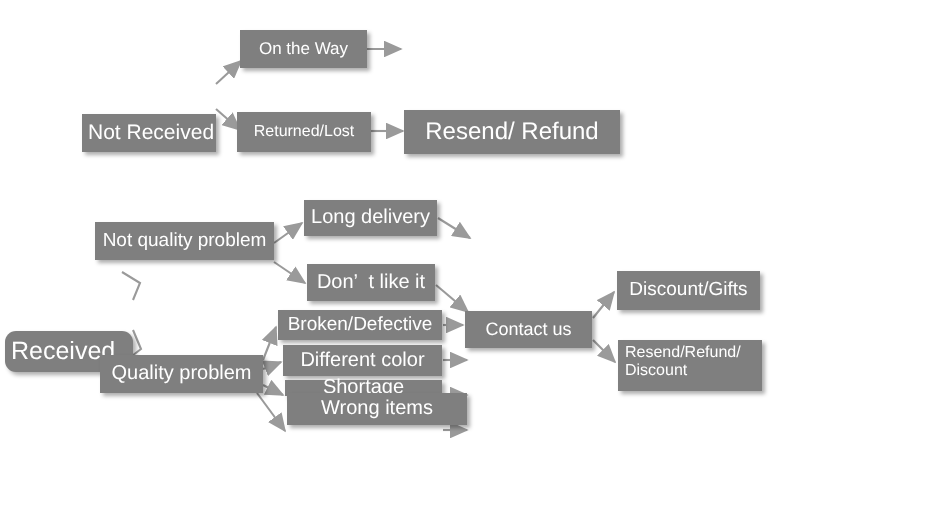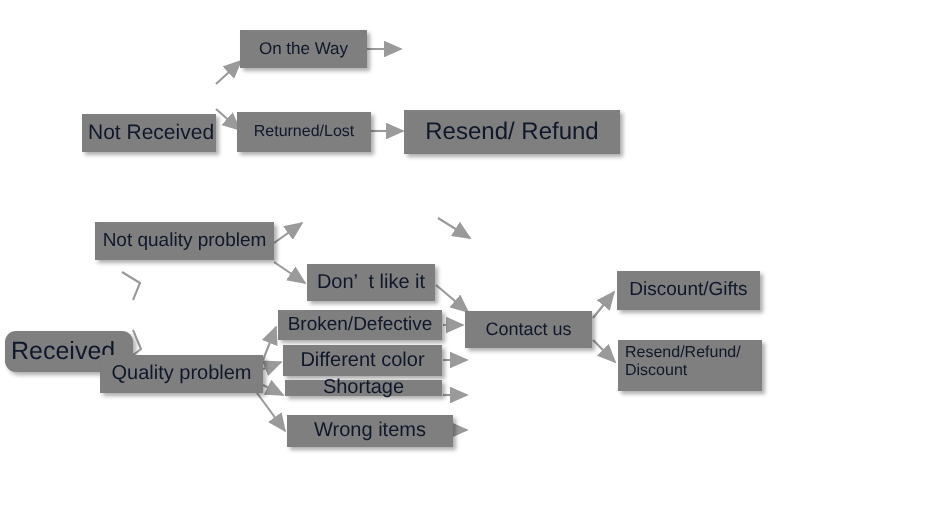--- a/index.html
+++ b/index.html
@@ -7,21 +7,21 @@
     width:926px;height:523px;
     background:#ffffff;
     font-family:"Liberation Sans", sans-serif;
     overflow:hidden;
   }
   #stage{position:relative;width:926px;height:523px;}
   #wires{position:absolute;left:0;top:0;width:926px;height:523px;}
   .node{
     position:absolute;
     background:#7f7f7f;
-    color:#0f172a;
+    color:#ffffff;
     box-sizing:border-box;
     display:flex;
     align-items:center;
     justify-content:center;
     padding:0 6px;
     line-height:1.06;
     white-space:pre;
     box-shadow:3px 3px 4px rgba(0,0,0,0.32);
     z-index:2;
     text-rendering:geometricPrecision;
@@ -97,30 +97,31 @@
   <div class="node" style="left:237px;top:112px;width:134px;height:40px;font-size:16px;">Returned/Lost</div>
 
   <div class="node" style="left:404px;top:110px;width:216px;height:44px;font-size:24px;">Resend/ Refund</div>
 
   <div class="node left" style="left:5px;top:295px;width:128px;height:41px;font-size:25px;border-radius:11px;">Received</div>
 
   <div class="node" style="left:95px;top:222px;width:179px;height:38px;font-size:19px;">Not quality problem</div>
 
   <div class="node" style="left:100px;top:355px;width:163px;height:38px;font-size:20px;">Quality problem</div>
 
+  <div class="node" style="left:304px;top:200px;width:133px;height:36px;font-size:20px;">Long delivery</div>
 
   <div class="node" style="left:307px;top:264px;width:128px;height:37px;font-size:20px;">Don’  t like it</div>
 
   <div class="node" style="left:278px;top:310px;width:164px;height:30px;font-size:19px;">Broken/Defective</div>
 
   <div class="node" style="left:283px;top:345px;width:159px;height:31px;font-size:20px;">Different color</div>
 
   <div class="node" style="left:285px;top:380px;width:157px;height:16px;font-size:20px;">Shortage</div>
 
-  <div class="node" style="left:287px;top:415px;width:166px;height:32px;font-size:20px;">Wrong items</div>
+  <div class="node" style="left:287px;top:393px;width:180px;height:32px;font-size:20px;">Wrong items</div>
 
   <div class="node" style="left:465px;top:311px;width:127px;height:37px;font-size:18px;">Contact us</div>
 
   <div class="node" style="left:617px;top:271px;width:143px;height:39px;font-size:19px;">Discount/Gifts</div>
 
   <div class="node two-line" style="left:618px;top:340px;width:144px;height:51px;font-size:16px;">Resend/Refund/
 Discount</div>
 
 </div>
 

